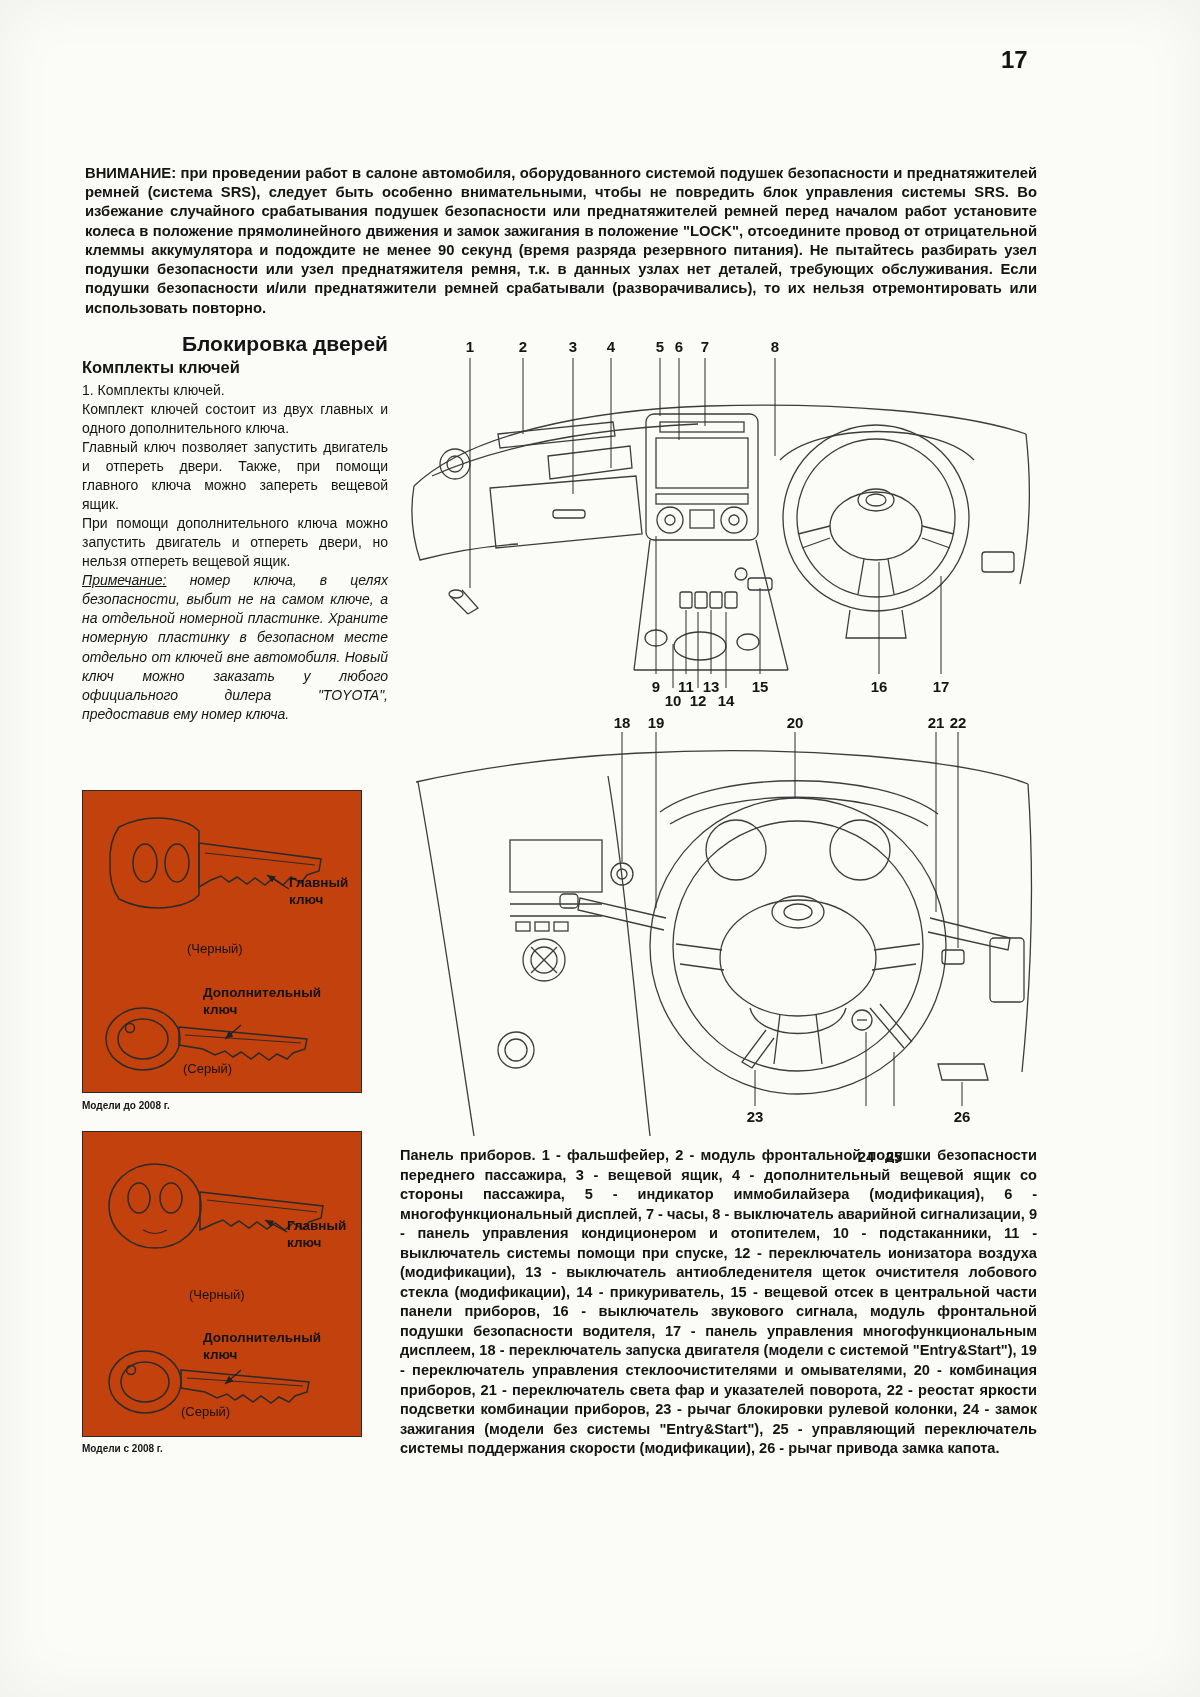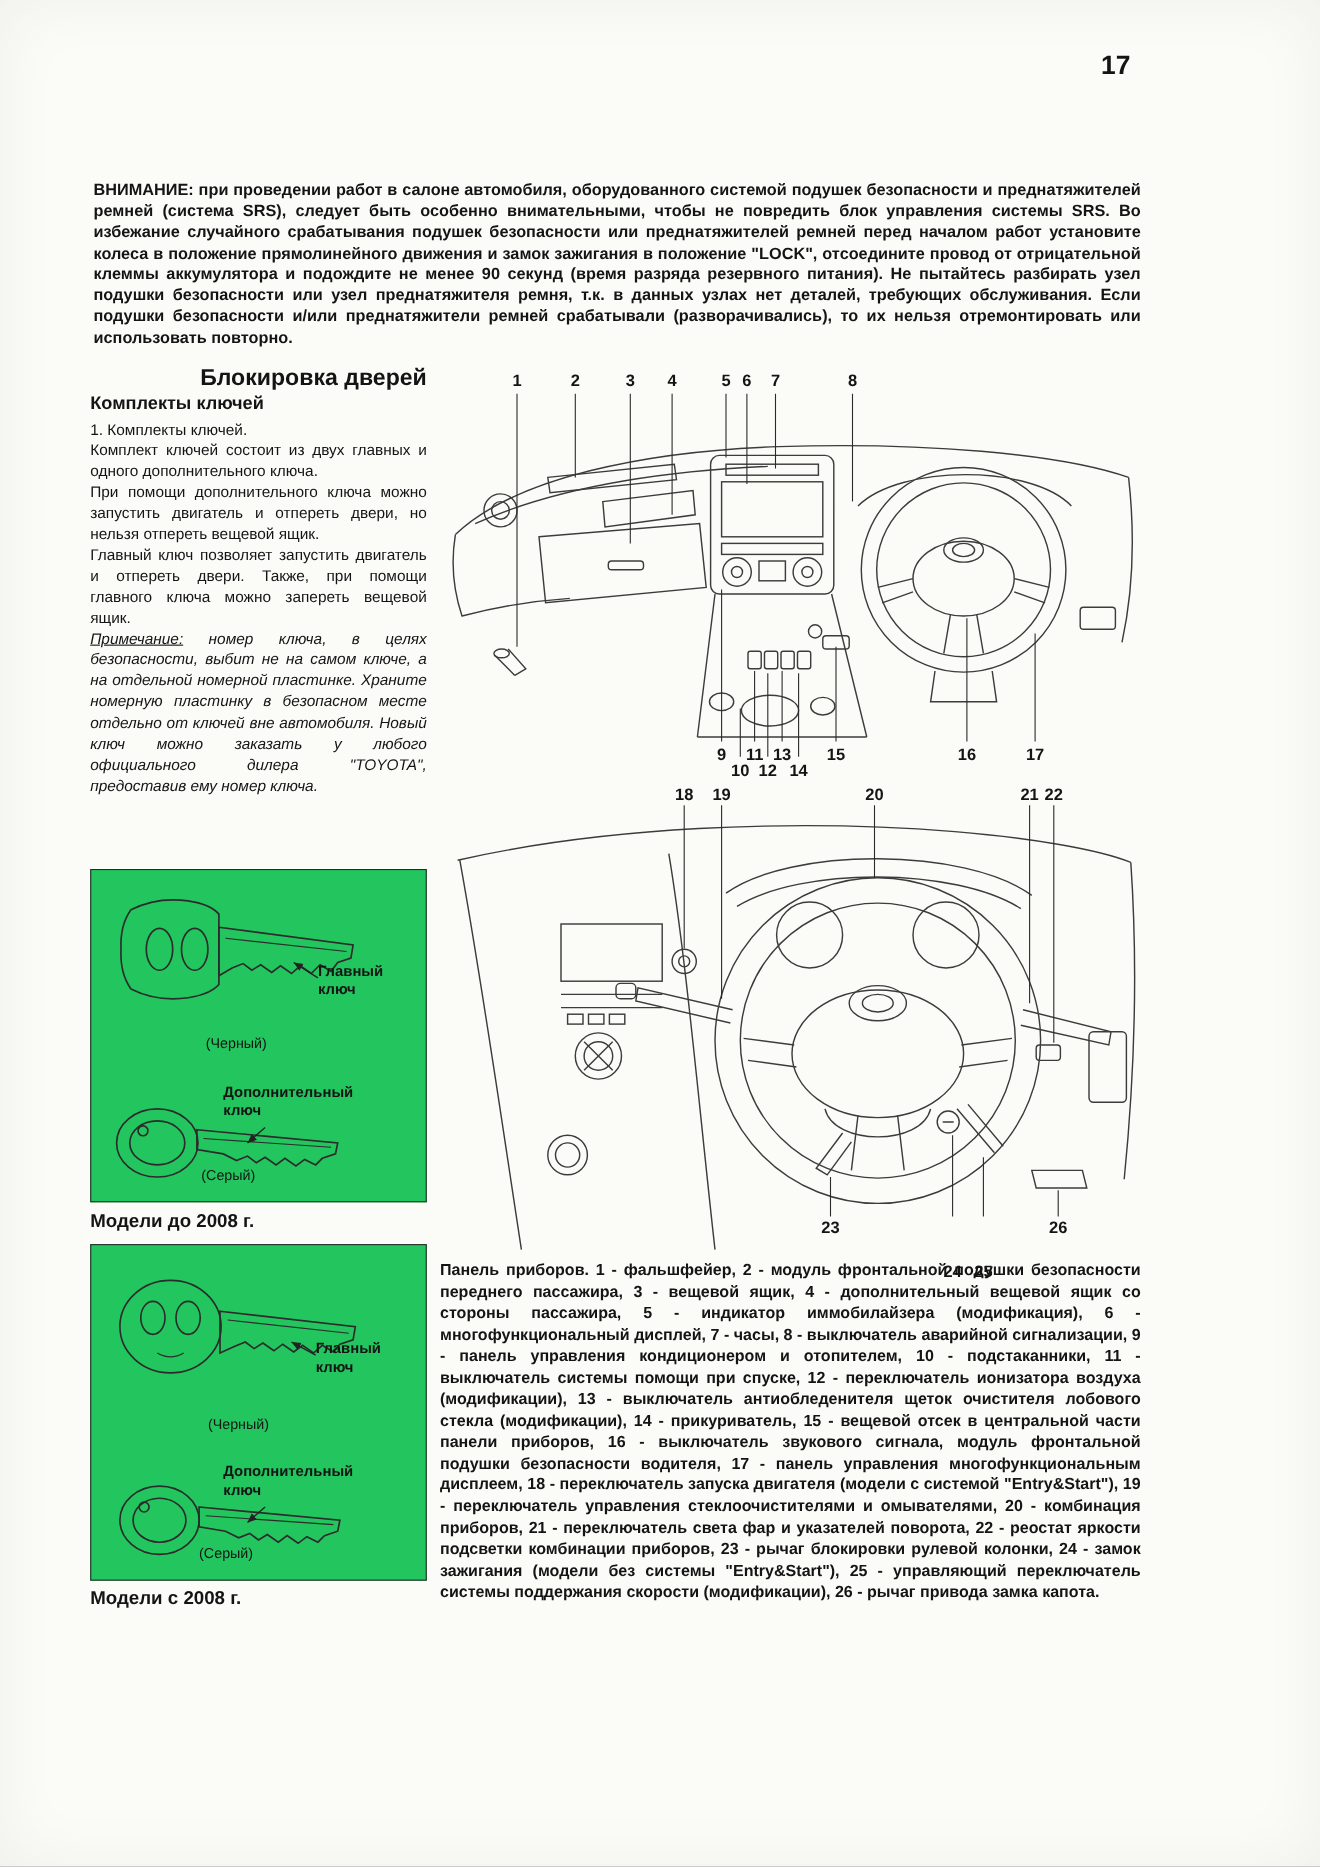--- a/index.html
+++ b/index.html
@@ -18,26 +18,26 @@
     font-size:14.8px; font-weight:bold; line-height:1.3; text-align:justify;
   }
   .left-col { position:absolute; left:82px; top:332px; width:306px; font-size:14px; line-height:1.36; text-align:justify; }
   .left-col h2 { font-size:21px; font-weight:bold; line-height:1.1; margin-bottom:3px; text-align:right; }
   .left-col h3 { font-size:16.5px; font-weight:bold; line-height:1.15; margin-bottom:4px; text-align:left; }
   .left-col p { margin:0; }
   .italic { font-style:italic; }
   .intro-italic { text-align:left; }
   .note-label { text-decoration:underline; font-style:italic; }
   .key-box {
-    position:absolute; left:82px; width:306px; border:1.6px solid #2a2a2a; background:#22c55e;
+    position:absolute; left:82px; width:280px; border:1.6px solid #2a2a2a; background:#c2410c;
   }
   .key-box svg { position:absolute; left:0; top:0; }
   .key-label { position:absolute; font-size:13.5px; font-weight:bold; line-height:1.25; }
   .key-color { position:absolute; font-size:13px; }
-  .fig-caption { position:absolute; left:82px; font-size:17px; font-weight:bold; }
+  .fig-caption { position:absolute; left:82px; font-size:10px; font-weight:bold; }
   .diagram { position:absolute; background:transparent; }
   .diagram svg { position:absolute; left:0; top:0; }
   .co { position:absolute; font-size:15px; font-weight:bold; transform:translateX(-50%); white-space:nowrap; }
   .panel-caption {
     position:absolute; left:400px; top:1146px; width:637px;
     font-size:14.6px; font-weight:bold; line-height:1.34; text-align:justify;
   }
 </style>
 </head>
 <body>
@@ -45,22 +45,22 @@
 <div class="page">
 
   <div class="page-number">17</div>
   <p class="warning">ВНИМАНИЕ: при проведении работ в салоне автомобиля, оборудованного системой подушек безопасности и преднатяжителей ремней (система SRS), следует быть особенно внимательными, чтобы не повредить блок управления системы SRS. Во избежание случайного срабатывания подушек безопасности или преднатяжителей ремней перед началом работ установите колеса в положение прямолинейного движения и замок зажигания в положение "LOCK", отсоедините провод от отрицательной клеммы аккумулятора и подождите не менее 90 секунд (время разряда резервного питания). Не пытайтесь разбирать узел подушки безопасности или узел преднатяжителя ремня, т.к. в данных узлах нет деталей, требующих обслуживания. Если подушки безопасности и/или преднатяжители ремней срабатывали (разворачивались), то их нельзя отремонтировать или использовать повторно.</p>
 
   <div class="left-col">
     <h2>Блокировка дверей</h2>
     <h3>Комплекты ключей</h3>
     <p>1. Комплекты ключей.</p>
     <p>Комплект ключей состоит из двух главных и одного дополнительного ключа.</p>
+    <p>Главный ключ позволяет запустить двигатель и отпереть двери. Также, при помощи главного ключа можно запереть вещевой ящик.</p>
     <p>При помощи дополнительного ключа можно запустить двигатель и отпереть двери, но нельзя отпереть вещевой ящик.</p>
-    <p>Главный ключ позволяет запустить двигатель и отпереть двери. Также, при помощи главного ключа можно запереть вещевой ящик.</p>
     <p class="italic"><span class="note-label">Примечание:</span><span> номер ключа, в целях безопасности, выбит не на самом ключе, а на отдельной номерной пластинке. Храните номерную пластинку в безопасном месте отдельно от ключей вне автомобиля. Новый ключ можно заказать у любого официального дилера "TOYOTA", предоставив ему номер ключа.</span></p>
   </div>
 
   <div class="key-box" style="top:790px; height:303px;">
     <svg width="303" height="300" viewBox="0 0 303 300">
       <defs>
         <marker id="ah1" markerWidth="9" markerHeight="9" refX="7" refY="3" orient="auto">
             <path d="M0 0 L7 3 L0 6 Z" fill="#222"></path>
           </marker>
       </defs>

